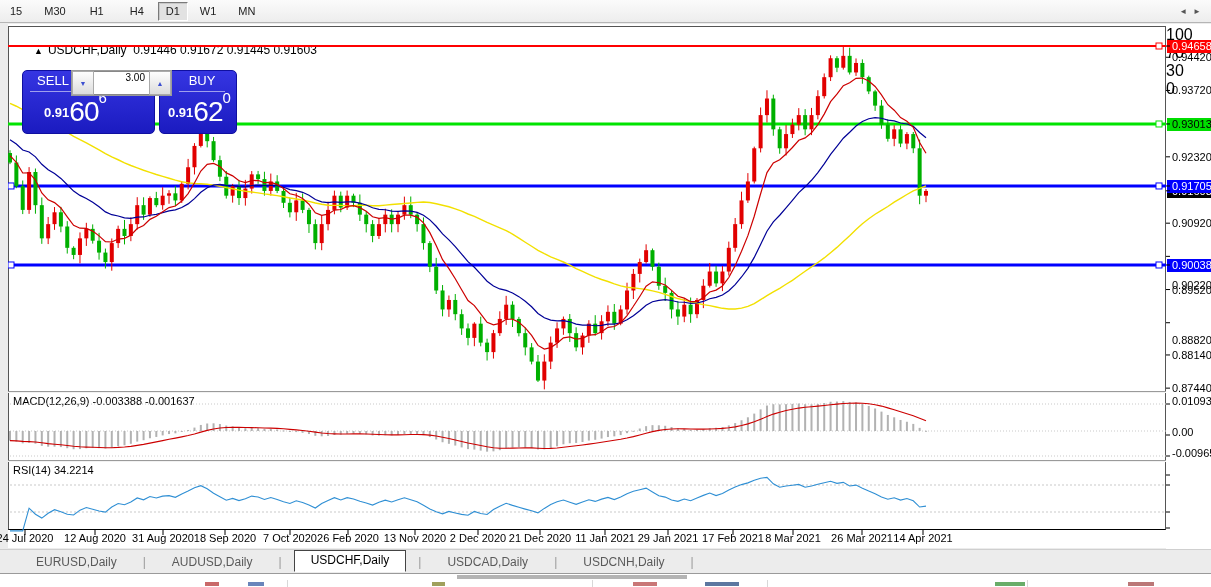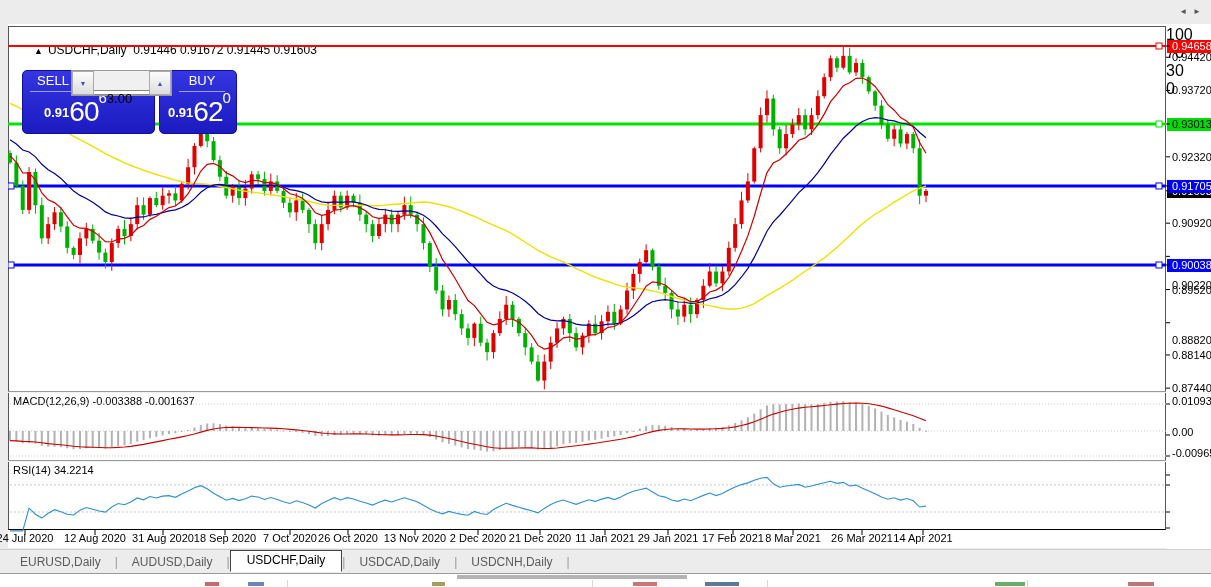--- a/index.html
+++ b/index.html
@@ -46,50 +46,59 @@
   .tp-btn { position:absolute; top:3px; font-size:13px; color:#fff; text-align:center;
     border-bottom:1px solid rgba(255,255,255,.55); padding-bottom:3px; cursor:pointer; }
   .tp-sell-lbl { left:8px;  width:46px; }
   .tp-buy-lbl  { left:157px; width:46px; }
   .tp-spin { position:absolute; left:49px; top:0; width:101px; height:26px; background:#f0f0f0;
     border:1px solid #9a9a9a; display:flex; z-index:5; }
   .spin-btn { width:22px; height:24px; background:linear-gradient(#fdfdfd,#dcdcdc);
     border:1px solid #aaa; color:#3c4fd0; font-size:7px; display:flex; align-items:center;
     justify-content:center; cursor:pointer; }
   .spin-field { flex:1; background:#fff; border:1px solid #888; border-left:none; border-right:none;
-    font-size:13px; text-align:center; padding:0 4px 0 0; color:#000; width:55px;margin-top:19px; }
+    font-size:10px; text-align:right; padding:0 4px 0 0; color:#000; width:55px; }
   .tp-quote { position:absolute; bottom:6px; color:#fff; white-space:nowrap; cursor:pointer; }
   .tp-quote-sell { left:22px; } .tp-quote-buy { left:146px; }
   .q-small { font-size:13px; font-weight:bold; vertical-align:4px; }
   .q-big { font-size:28px; font-weight:normal; letter-spacing:-1px;text-align:right; }
   .q-sup { font-size:15px; vertical-align:18px; }
 
   svg.overlay { position:absolute; left:0; top:0; pointer-events:none; }
 
   
   .tabbar { position:absolute; left:0; top:549px; width:1211px; height:24px; background:#ececec;
-    border-top:1px solid #cfcfcf; display:flex; align-items:center; padding-left:6px; }
+    border-top:1px solid #cfcfcf; display:flex; align-items:center; padding-left:22px;gap:12px; }
   .tab { font-size:12px; color:#5a5a5a; padding:2px 14px; cursor:pointer; white-space:nowrap; }
   .tab.active { background:#ffffff; border:1px solid #444; border-bottom:1px solid #fff;
     color:#000; padding:2px 16px 4px; margin-top:-2px; }
   .tab-sep { color:#999; font-size:12px; }
   .tab-scroll { position:absolute; right:4px; top:7px; font-size:8px; color:#555; letter-spacing:6px; cursor:pointer; }
 
   
   .sliver { position:absolute; left:0; top:573px; width:1211px; height:14px; background:#ffffff;
     border-top:1px solid #9a9a9a; }
   .sliver .thumb { position:absolute; left:457px; top:1px; width:230px; height:4px; background:#b4b4b4; }
   .sliver .vdiv { position:absolute; top:6px; height:8px; width:1px; background:#d8d8d8; }
   .speck { position:absolute; height:4px; top:582px; opacity:.8; }
 </style>
 </head>
 <body>
 
 <div class="app">
 
+  <div class="toolbar" id="toolbar">
+      <div class="tf-btn" style="margin-left: 2px;">15</div>
+      <div class="tf-btn" style="margin-left: 6px;">M30</div>
+      <div class="tf-btn" style="margin-left: 8px;">H1</div>
+      <div class="tf-btn" style="margin-left: 10px;">H4</div>
+      <div class="tf-btn active" style="margin-left: 6px;">D1</div>
+      <div class="tf-btn" style="margin-left: 4px;">W1</div>
+      <div class="tf-btn" style="margin-left: 6px;">MN</div>
+    </div>
 
   <div class="chart-window">
     <div class="plot-border"></div>
 
     <div class="win-title">
       <span class="arr">▲</span><span>USDCHF,Daily</span>&nbsp;&nbsp;<span>0.91446 0.91672 0.91445 0.91603</span>
     </div>
 
     <div class="trade-panel">
       <div class="tp-box tp-sell-box"></div>
@@ -134,21 +143,21 @@
         <div class="rsi-axis-label" style="top: 482px;">30</div>
         <div class="rsi-axis-label" style="top: 493px;">0</div>
       </div>
 
     <div id="dates">
         <div class="date-label" style="left: 17px;">24 Jul 2020</div>
         <div class="date-label" style="left: 87px;">12 Aug 2020</div>
         <div class="date-label" style="left: 155px;">31 Aug 2020</div>
         <div class="date-label" style="left: 217px;">18 Sep 2020</div>
         <div class="date-label" style="left: 282px;">7 Oct 2020</div>
-        <div class="date-label" style="left: 340px;">26 Oct 2020</div>
+        <div class="date-label" style="left: 340px;">26 Feb 2020</div>
         <div class="date-label" style="left: 407px;">13 Nov 2020</div>
         <div class="date-label" style="left: 470px;">2 Dec 2020</div>
         <div class="date-label" style="left: 532px;">21 Dec 2020</div>
         <div class="date-label" style="left: 597px;">11 Jan 2021</div>
         <div class="date-label" style="left: 660px;">29 Jan 2021</div>
         <div class="date-label" style="left: 725px;">17 Feb 2021</div>
         <div class="date-label" style="left: 785px;">8 Mar 2021</div>
         <div class="date-label" style="left: 854px;">26 Mar 2021</div>
         <div class="date-label" style="left: 915px;">14 Apr 2021</div>
       </div>

